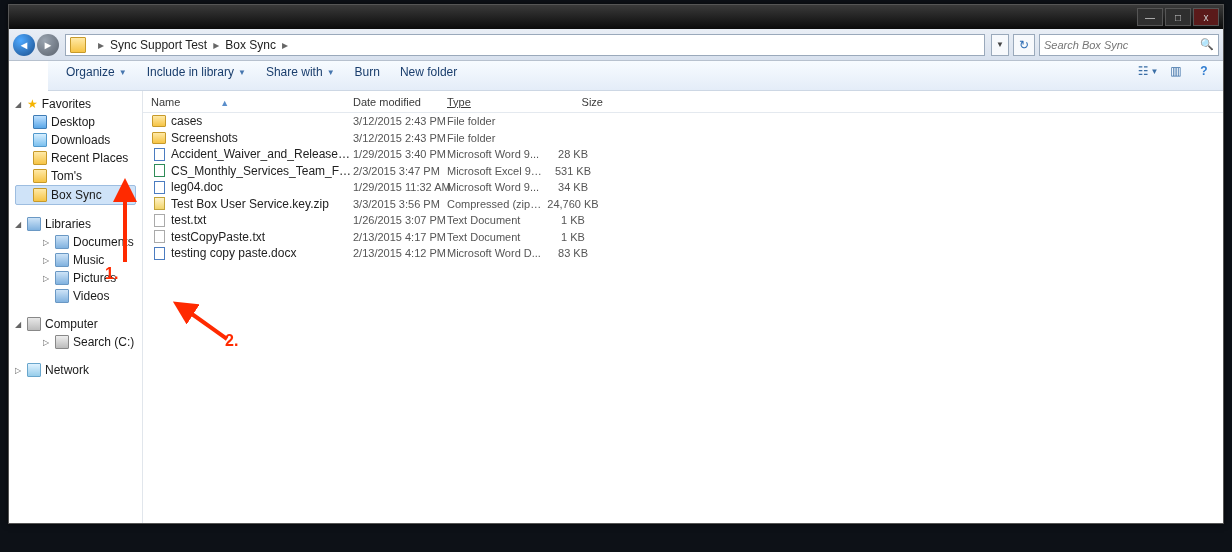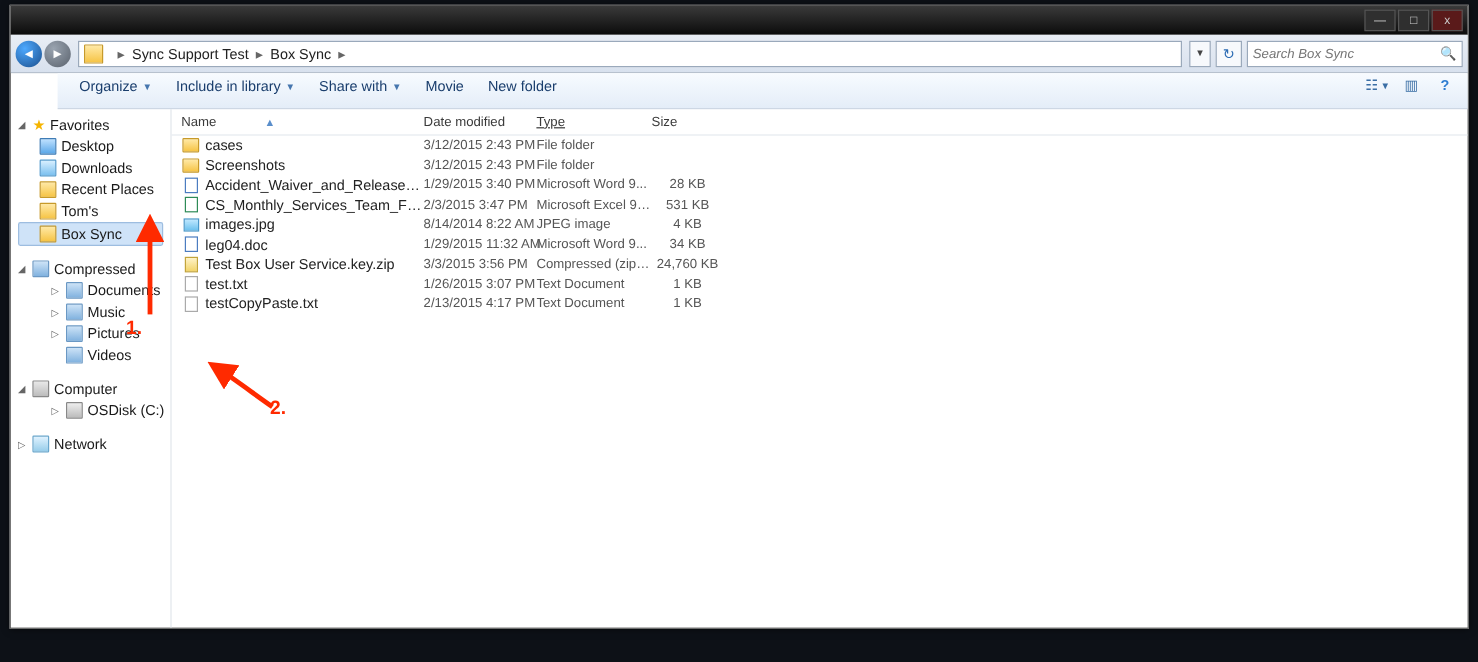--- a/index.html
+++ b/index.html
@@ -54,21 +54,21 @@
   .ann1 svg, .ann2 svg { overflow:visible; }
   .ann-label1 { position:absolute; left:96px; top:260px; color:#ff2a00; font-size:16px; font-weight:bold; pointer-events:none; }
   .ann2 { position:absolute; left:170px; top:300px; pointer-events:none; }
   .ann-label2 { position:absolute; left:216px; top:327px; color:#ff2a00; font-size:16px; font-weight:bold; pointer-events:none; }
   
   .list { flex:1; font-size:12px; color:#222; }
   .cols { display:flex; height:22px; align-items:center; border-bottom:1px solid #e4e9ef; color:#3a3a3a; font-size:11px; padding-left:8px; }
   .c-name { width:202px; }
   .c-date { width:94px; }
   .c-type { width:96px;text-decoration:underline; }
-  .c-size { width:60px; }
+  .c-size { width:60px; text-align:right; }
   .sort-arrow { color:#5a8ecb; font-size:9px; margin-left:40px; }
   .rows { padding-left:8px; }
   .row { display:flex; height:16.5px; align-items:center; }
   .r-ico { width:16px; height:14px; display:flex; align-items:center; justify-content:center; margin-right:4px; flex-shrink:0; }
   .ico-folder { width:14px; height:12px; background:linear-gradient(#ffe9a6,#f6c445); border:1px solid #c79a2a; border-radius:1px; }
   .ico-doc { width:11px; height:13px; background:#fff; border:1px solid #4b7cc0; position:relative; }
   .ico-xls { width:11px; height:13px; background:#fff; border:1px solid #2e8b57; }
   .ico-img { width:13px; height:11px; background:linear-gradient(#bfe8ff,#6cc1ee); border:1px solid #4a98c9; }
   .ico-mov { width:13px; height:11px; background:#444; border:1px solid #222; }
   .ico-zip { width:11px; height:13px; background:linear-gradient(#fff3c9,#f2d469); border:1px solid #c2a43b; }
@@ -118,21 +118,21 @@
         <span class="tri">▼</span>
       </div>
     <div class="tbitem">
         <span>Include in library</span>
         <span class="tri">▼</span>
       </div>
     <div class="tbitem">
         <span>Share with</span>
         <span class="tri">▼</span>
       </div>
-    <div class="tbitem">Movie</div>
+    <div class="tbitem">Burn</div>
     <div class="tbitem">New folder</div>
     <div class="tbright">
       <div class="tb-iconbtn">☷<span style="font-size:8px;margin-left:2px;">▼</span></div>
       <div class="tb-iconbtn">▥</div>
       <div class="tb-iconbtn help">?</div>
     </div>
   </div>
 
   <div class="body">
 
@@ -161,21 +161,21 @@
           </div>
         <div class="navitem sel">
             <span class="fld-ico"></span>
             <span>Box Sync</span>
           </div>
       </div>
       <div class="navgroup">
         <div class="navhead">
             <span class="tri-exp">◢</span>
             <span class="lib-ico"></span>
-            <span>Compressed</span>
+            <span>Libraries</span>
           </div>
         <div class="sub">
           <div class="navitem">
               <span class="tri-exp">▷</span>
               <span class="lib-ico"></span>
               <span>Documents</span>
             </div>
           <div class="navitem">
               <span class="tri-exp">▷</span>
               <span class="lib-ico"></span>
@@ -196,21 +196,21 @@
       <div class="navgroup">
         <div class="navhead">
             <span class="tri-exp">◢</span>
             <span class="comp-ico"></span>
             <span>Computer</span>
           </div>
         <div class="sub">
           <div class="navitem">
               <span class="tri-exp">▷</span>
               <span class="drv-ico"></span>
-              <span>OSDisk (C:)</span>
+              <span>Search (C:)</span>
             </div>
         </div>
       </div>
       <div class="navgroup">
         <div class="navhead">
             <span class="tri-exp">▷</span>
             <span class="net-ico"></span>
             <span>Network</span>
           </div>
       </div>
@@ -255,29 +255,20 @@
             <span class="r-ico">
               <span class="ico-xls"></span>
             </span>
             <span class="r-name">CS_Monthly_Services_Team_Forecast.xls</span>
             <span class="r-date">2/3/2015 3:47 PM</span>
             <span class="r-type">Microsoft Excel 97...</span>
             <span class="r-size">531 KB</span>
           </div>
           <div class="row">
             <span class="r-ico">
-              <span class="ico-img"></span>
-            </span>
-            <span class="r-name">images.jpg</span>
-            <span class="r-date">8/14/2014 8:22 AM</span>
-            <span class="r-type">JPEG image</span>
-            <span class="r-size">4 KB</span>
-          </div>
-          <div class="row">
-            <span class="r-ico">
               <span class="ico-doc"></span>
             </span>
             <span class="r-name">leg04.doc</span>
             <span class="r-date">1/29/2015 11:32 AM</span>
             <span class="r-type">Microsoft Word 9...</span>
             <span class="r-size">34 KB</span>
           </div>
           <div class="row">
             <span class="r-ico">
               <span class="ico-zip"></span>
@@ -297,20 +288,29 @@
             <span class="r-size">1 KB</span>
           </div>
           <div class="row">
             <span class="r-ico">
               <span class="ico-txt"></span>
             </span>
             <span class="r-name">testCopyPaste.txt</span>
             <span class="r-date">2/13/2015 4:17 PM</span>
             <span class="r-type">Text Document</span>
             <span class="r-size">1 KB</span>
+          </div>
+          <div class="row">
+            <span class="r-ico">
+              <span class="ico-doc"></span>
+            </span>
+            <span class="r-name">testing copy paste.docx</span>
+            <span class="r-date">2/13/2015 4:12 PM</span>
+            <span class="r-type">Microsoft Word D...</span>
+            <span class="r-size">83 KB</span>
           </div>
         </div>
     </div>
   </div>
 
   <div class="ann1">
     <svg width="30" height="80">
         <defs>
           <marker id="ah1" markerWidth="6" markerHeight="6" refX="3" refY="3" orient="auto">
             <path d="M0,0 L6,3 L0,6 Z" fill="#ff2a00"></path>

